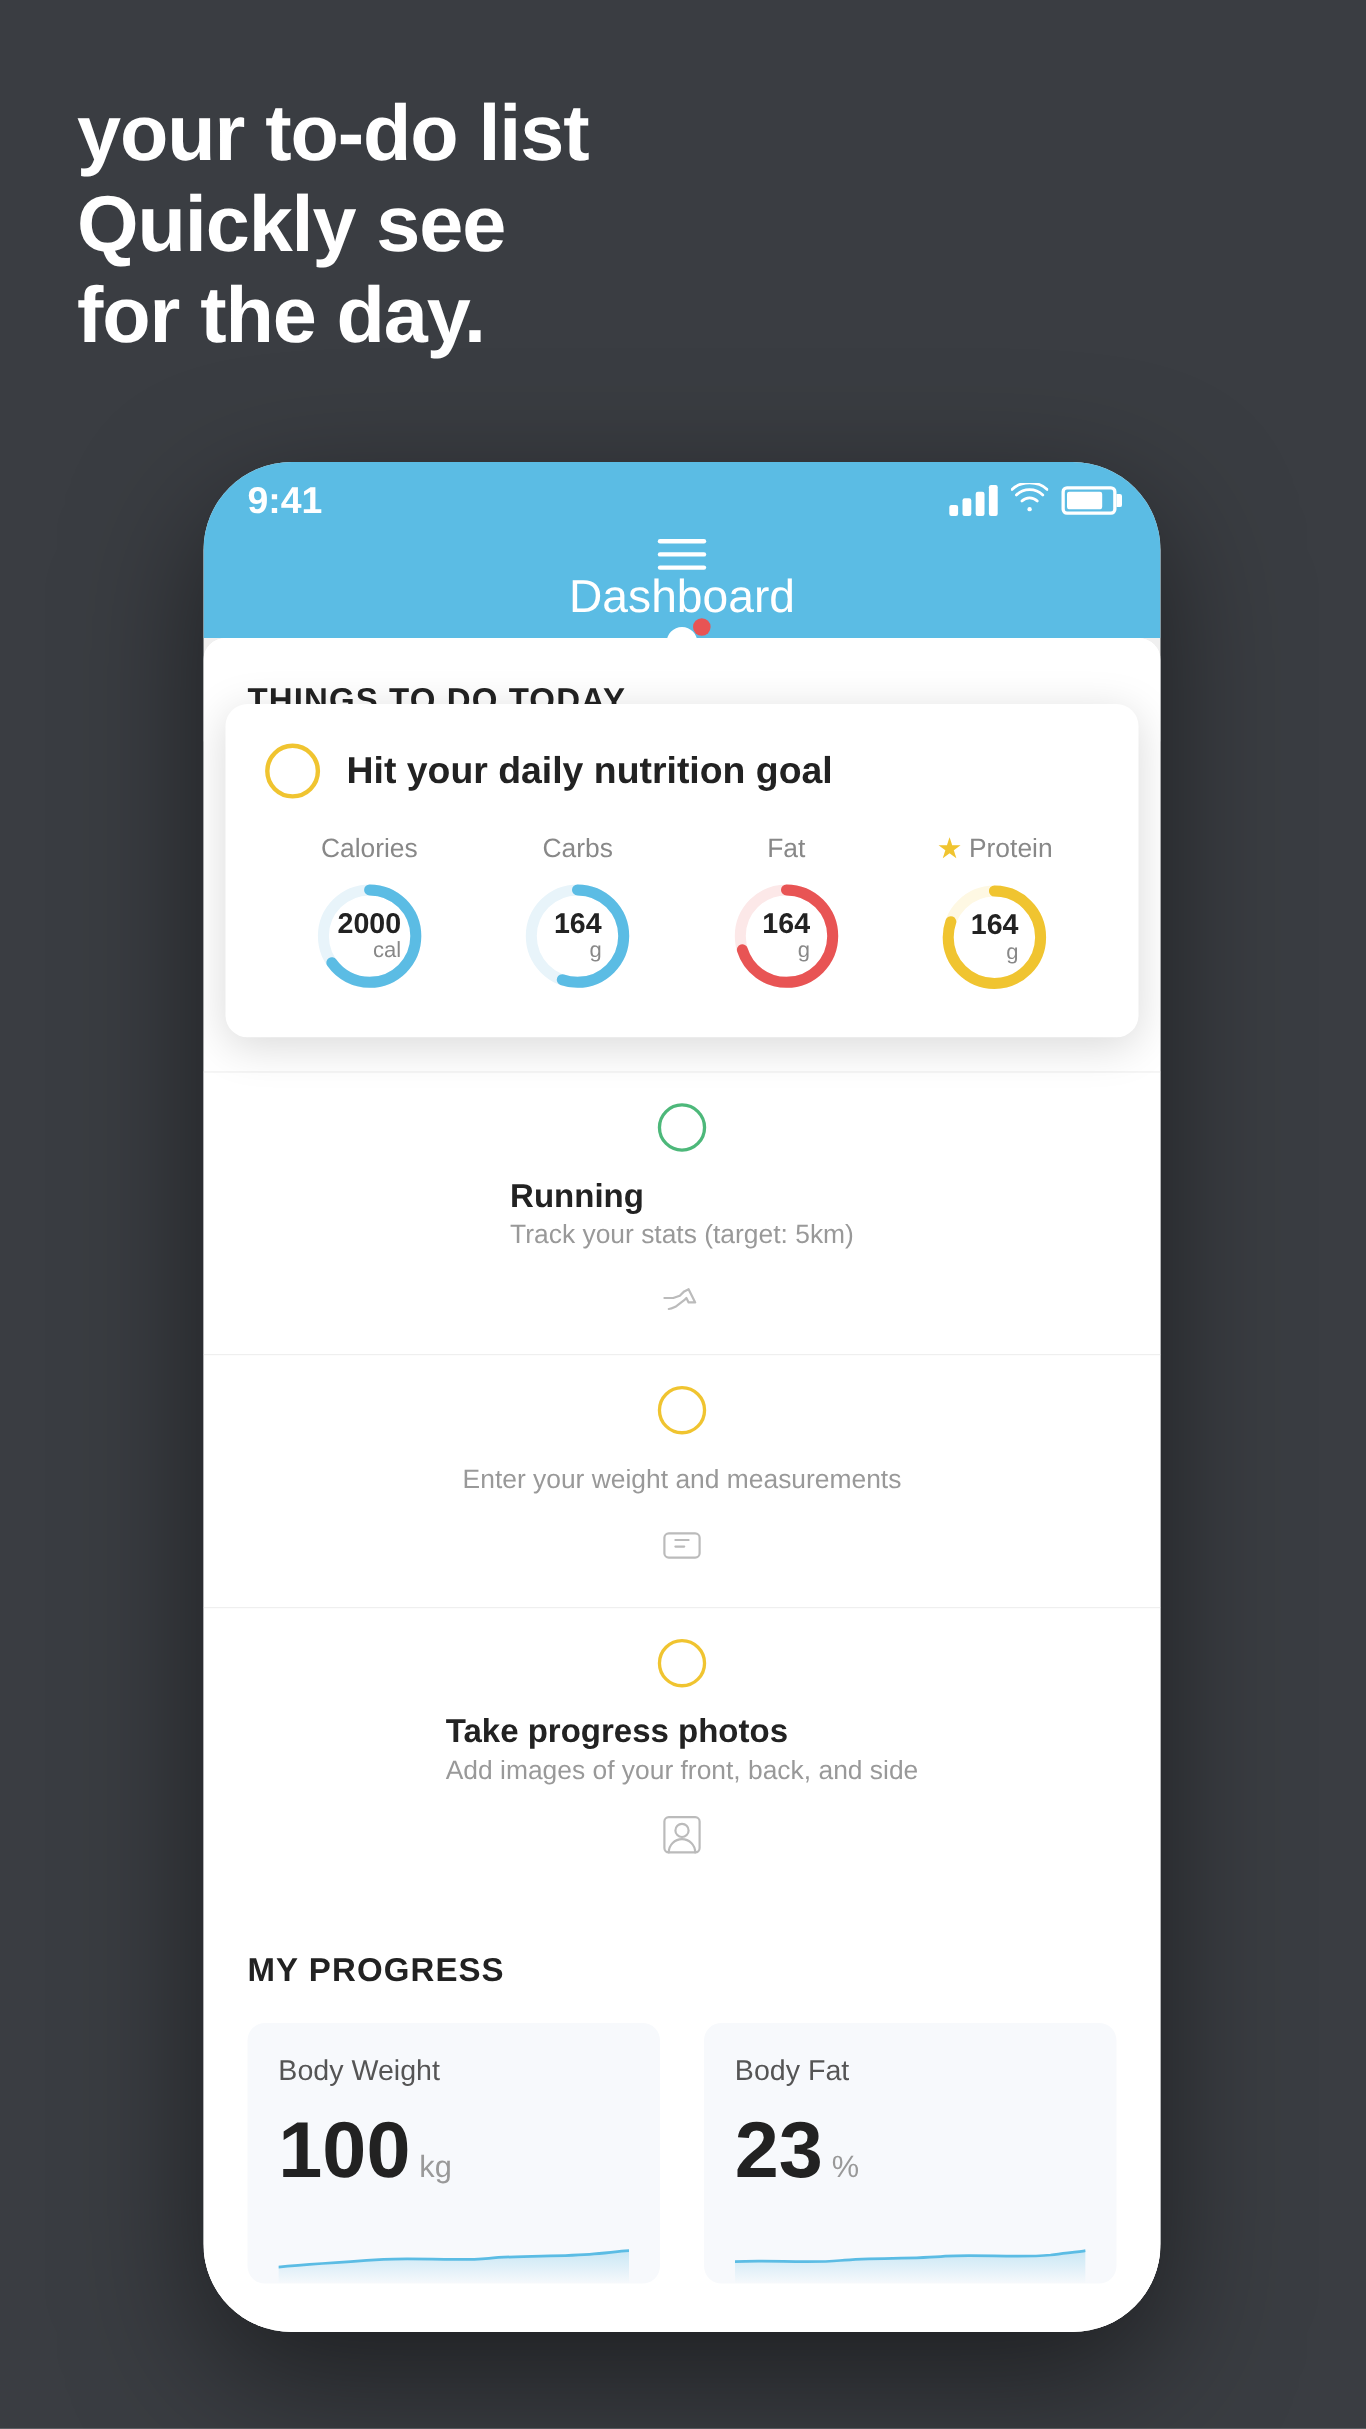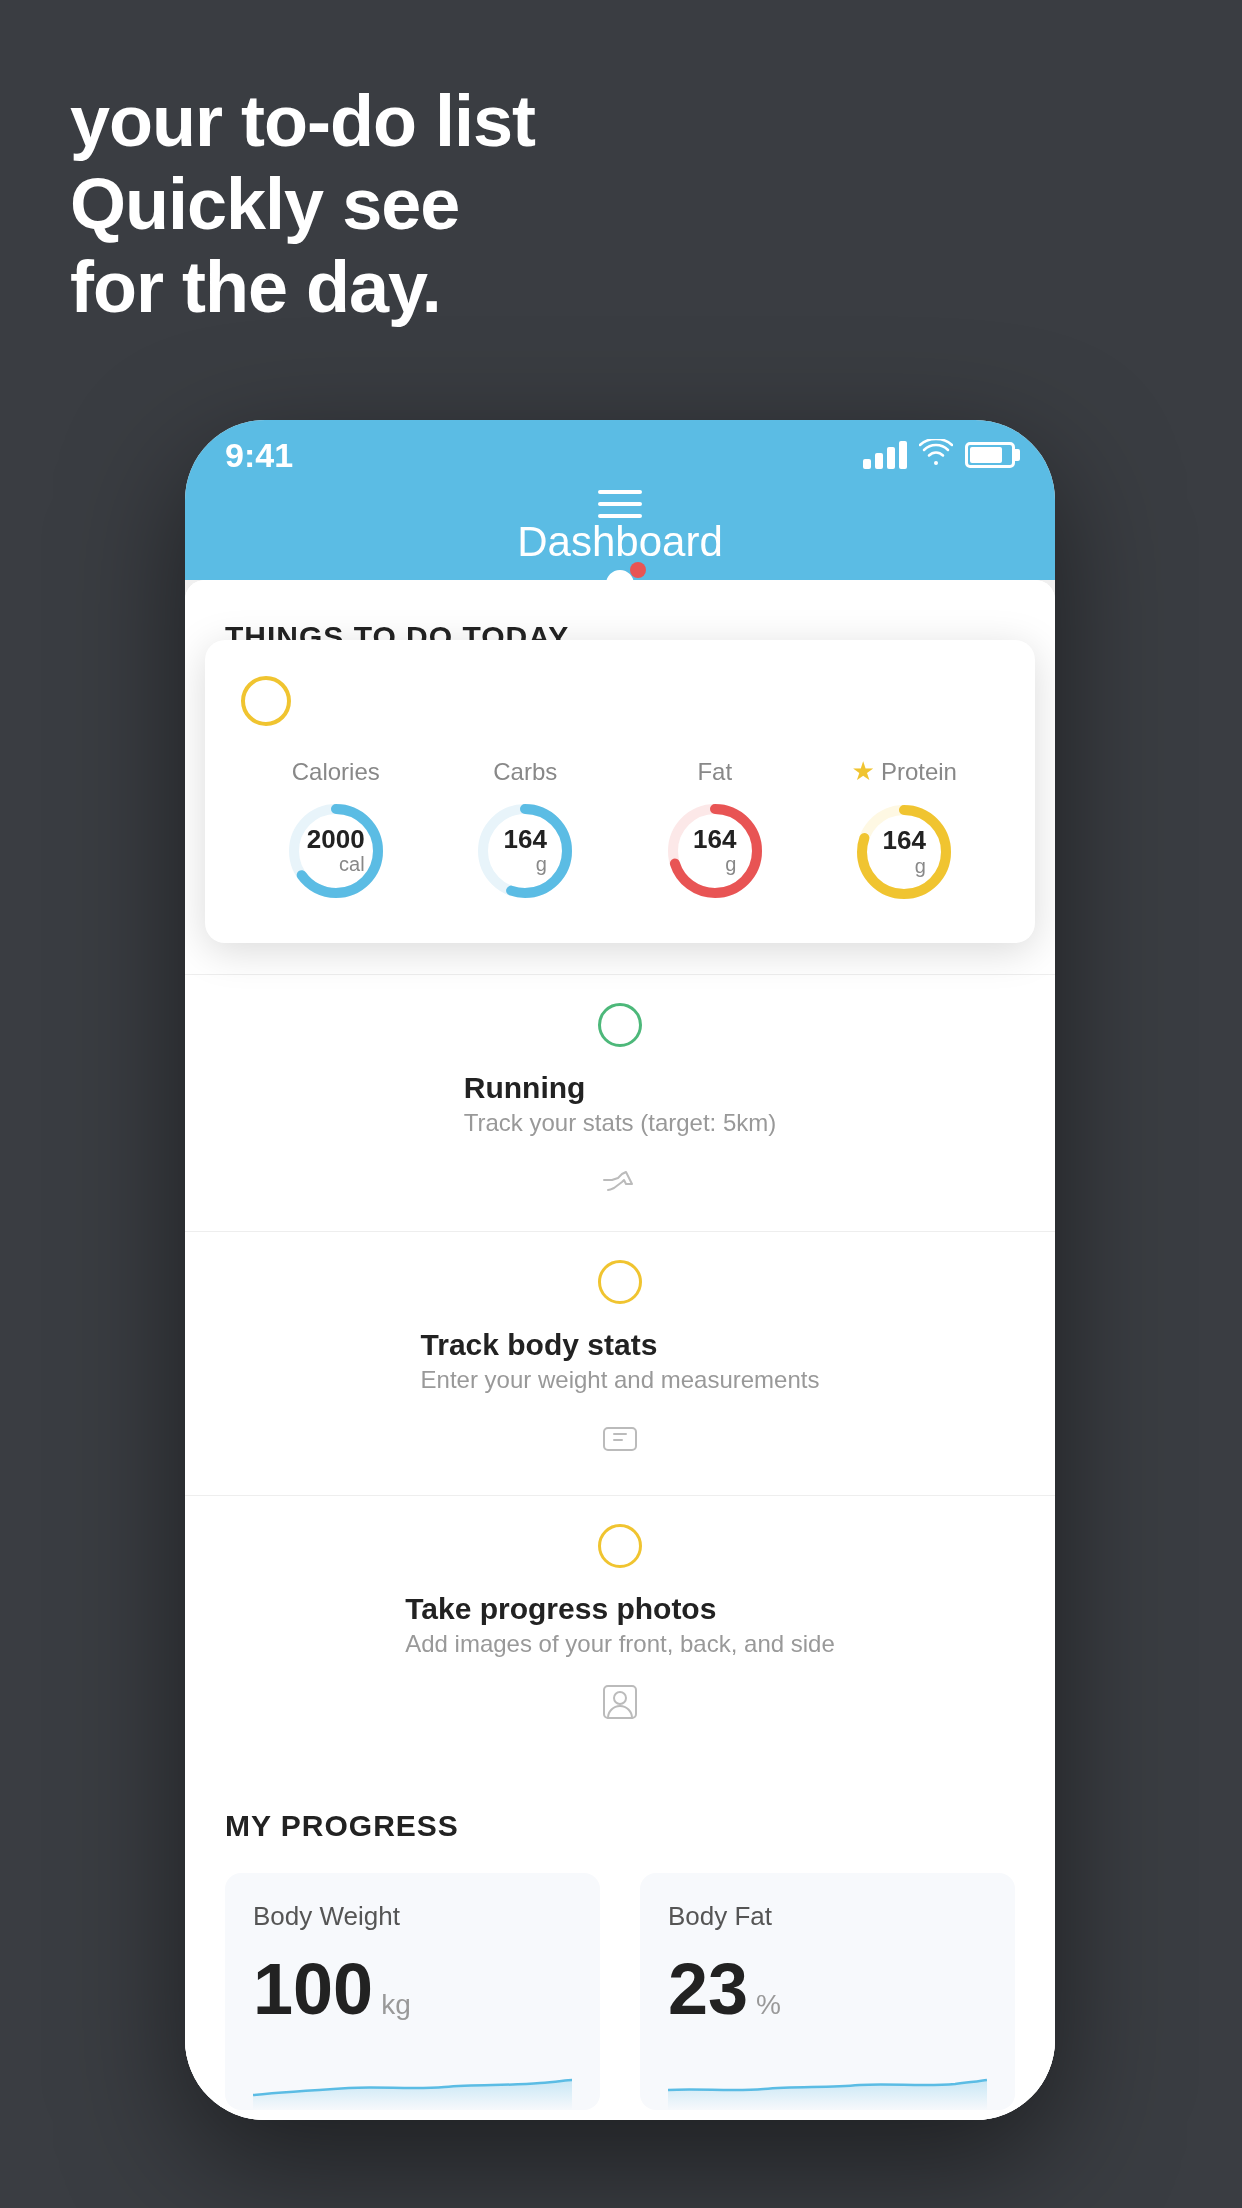--- a/index.html
+++ b/index.html
@@ -401,20 +401,21 @@
 
   <div class="phone-content">
 
     <div class="section-header">
       <span class="section-title">THINGS TO DO TODAY</span>
     </div>
 
     <div class="nutrition-card">
       <div class="nutrition-card-header">
         <div class="circle-radio"></div>
+        <span class="nutrition-title">Hit your daily nutrition goal</span>
       </div>
       <div class="nutrition-stats">
 
         <div class="stat-item">
           <span class="stat-label">Calories</span>
           <div class="donut-wrap">
             <svg viewBox="0 0 110 110">
               <circle cx="55" cy="55" r="42" fill="none" stroke="#e8f4fa" stroke-width="10"></circle>
               <circle cx="55" cy="55" r="42" fill="none" stroke="#5bbce4" stroke-width="10" stroke-dasharray="263.9" stroke-dashoffset="92" stroke-linecap="round" transform="rotate(-90 55 55)"></circle>
             </svg>
@@ -484,21 +485,20 @@
         <span class="todo-icon">
           <svg width="40" height="32" viewBox="0 0 40 32" fill="none">
             <path d="M8 28c2 0 4-1 6-2l8-6 2-2 2 4h6l-6-12-4 2-4 4-6 2H4" stroke="#bbb" stroke-width="2" stroke-linecap="round" stroke-linejoin="round" fill="none"></path>
           </svg>
         </span>
       </div>
 
       <div class="todo-item">
         <div class="todo-circle yellow"></div>
         <div class="todo-text">
-          <div class="todo-name">Track body stats</div>
           <div class="todo-sub">Enter your weight and measurements</div>
         </div>
         <span class="todo-icon">
           <svg width="40" height="40" viewBox="0 0 40 40" fill="none">
             <rect x="4" y="10" width="32" height="22" rx="4" stroke="#bbb" stroke-width="2"></rect>
             <path d="M14 16h12M14 22h8" stroke="#bbb" stroke-width="2" stroke-linecap="round"></path>
           </svg>
         </span>
       </div>
 

